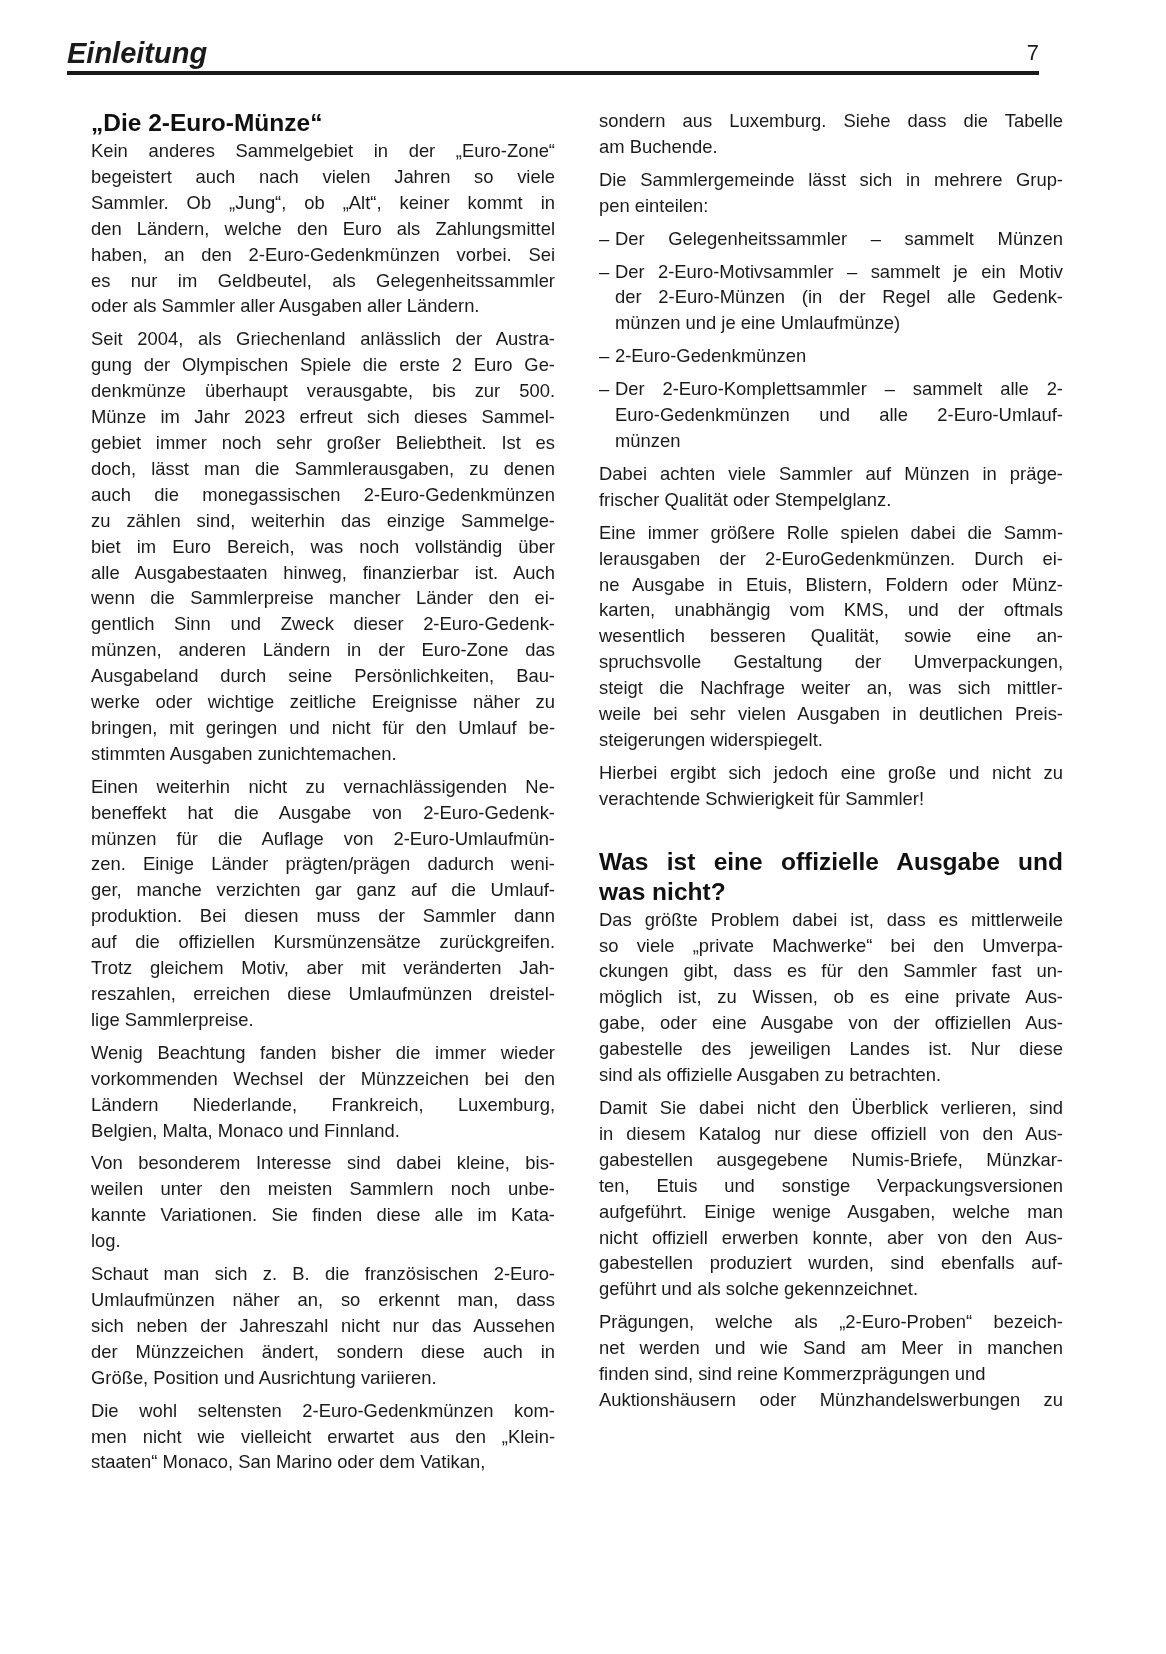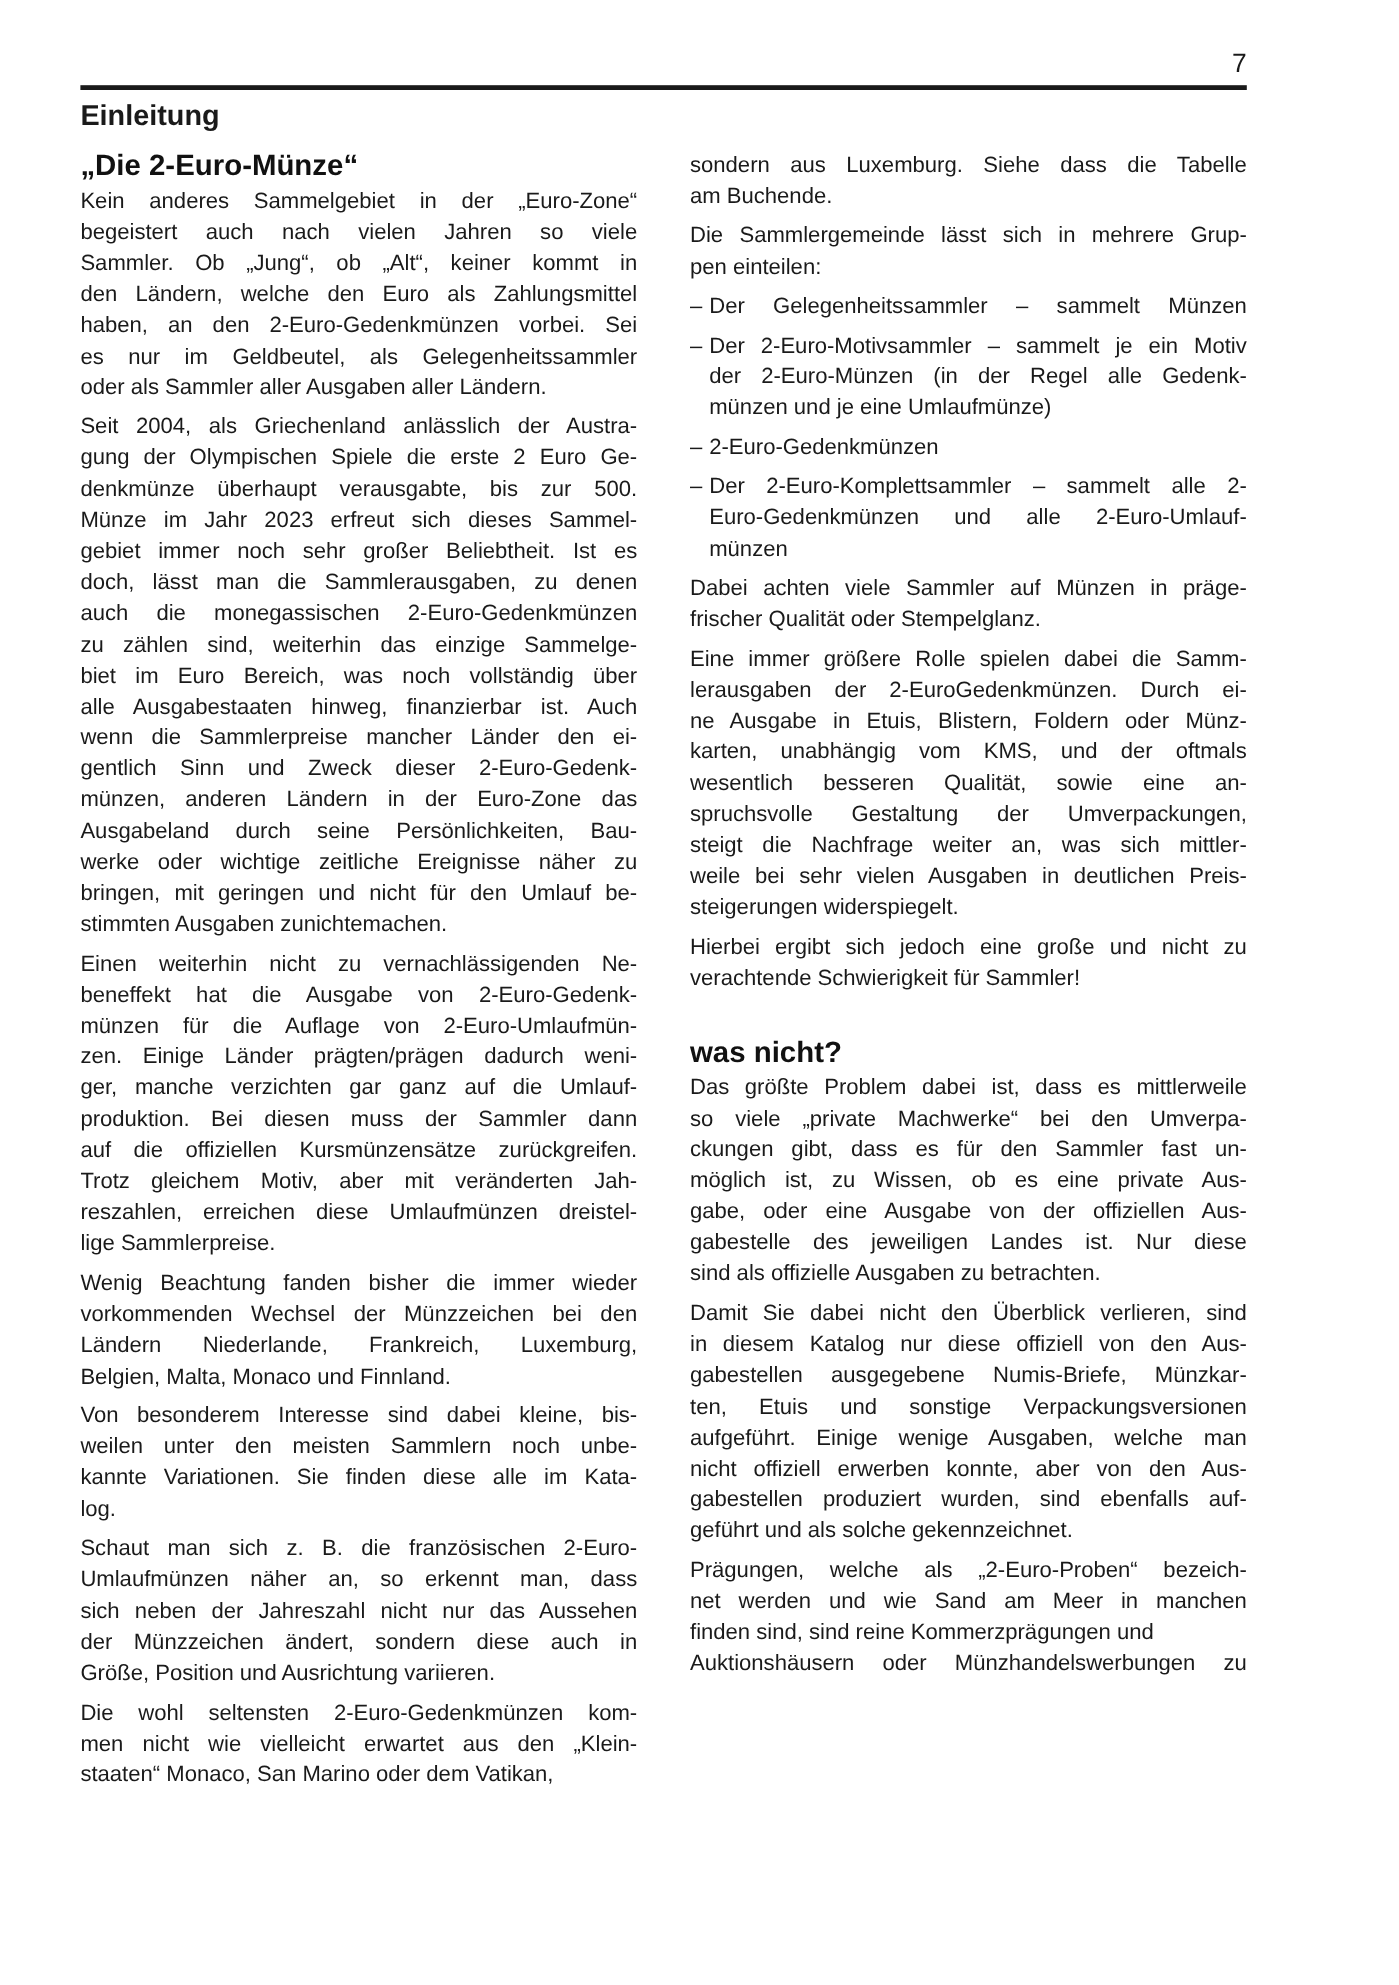--- a/index.html
+++ b/index.html
@@ -1,22 +1,22 @@
 <!DOCTYPE html>
 <html><head>
 <meta charset="utf-8">
 <style>
   html, body { margin: 0; padding: 0; background: #ffffff; }
   body { width: 1166px; height: 1654px; position: relative; overflow: hidden;
          font-family: "Liberation Sans", "DejaVu Sans", sans-serif; color: #1a1a1a; }
   .header { position: absolute; left: 67px; top: 36px; width: 972px; height: 38px; }
-  .header-title { position: absolute; left: 0; top: 0; font-size: 24px; font-weight: bold; line-height: 34px; margin-top: 44px; }
+  .header-title { position: absolute; left: 0; top: 0; font-size: 29px; font-weight: bold; font-style: italic; line-height: 34px; }
   .header-page { position: absolute; right: 0; top: 0; font-size: 22px; line-height: 34px; }
   .header-rule { position: absolute; left: 0; top: 35px; width: 972px; height: 4px; background: #1a1a1a; }
-  .col { position: absolute; top: 124px; }
+  .col { position: absolute; top: 108px; margin-left: 24px; }
   .col-left { left: 67px; width: 464px; }
   .col-right { left: 575px; width: 464px; }
   .h2 { font-size: 24.5px; font-weight: bold; line-height: 30px; margin: 0; color: #111; }
   .h2 .ln { display: block; }
   .h2.just .ln { text-align: justify; text-align-last: justify; }
   .h2.just .ln.last { text-align-last: left; }
   .para { margin: 0 0 7px 0; font-size: 18.4px; line-height: 25.9px; }
   .para .ln { display: block; white-space: nowrap; }
   .para .ln.j { text-align: justify; text-align-last: justify; white-space: normal; }
   .list { margin: 0 0 7px 0; padding: 0; list-style: none; font-size: 18.4px; line-height: 25.9px; }
@@ -156,20 +156,21 @@
         <span class="ln j">weile bei sehr vielen Ausgaben in deutlichen Preis-</span>
         <span class="ln">steigerungen widerspiegelt.</span>
       </p>
       <p class="para">
         <span class="ln j">Hierbei ergibt sich jedoch eine große und nicht zu</span>
         <span class="ln">verachtende Schwierigkeit für Sammler!</span>
       </p>
     </div>
   <div class="gap-h2"></div>
   <h2 class="h2 just">
+      <span class="ln">Was ist eine offizielle Ausgabe und</span>
       <span class="ln last">was nicht?</span>
     </h2>
   <div>
       <p class="para">
         <span class="ln j">Das größte Problem dabei ist, dass es mittlerweile</span>
         <span class="ln j">so viele „private Machwerke“ bei den Umverpa-</span>
         <span class="ln j">ckungen gibt, dass es für den Sammler fast un-</span>
         <span class="ln j">möglich ist, zu Wissen, ob es eine private Aus-</span>
         <span class="ln j">gabe, oder eine Ausgabe von der offiziellen Aus-</span>
         <span class="ln j">gabestelle des jeweiligen Landes ist. Nur diese</span>

